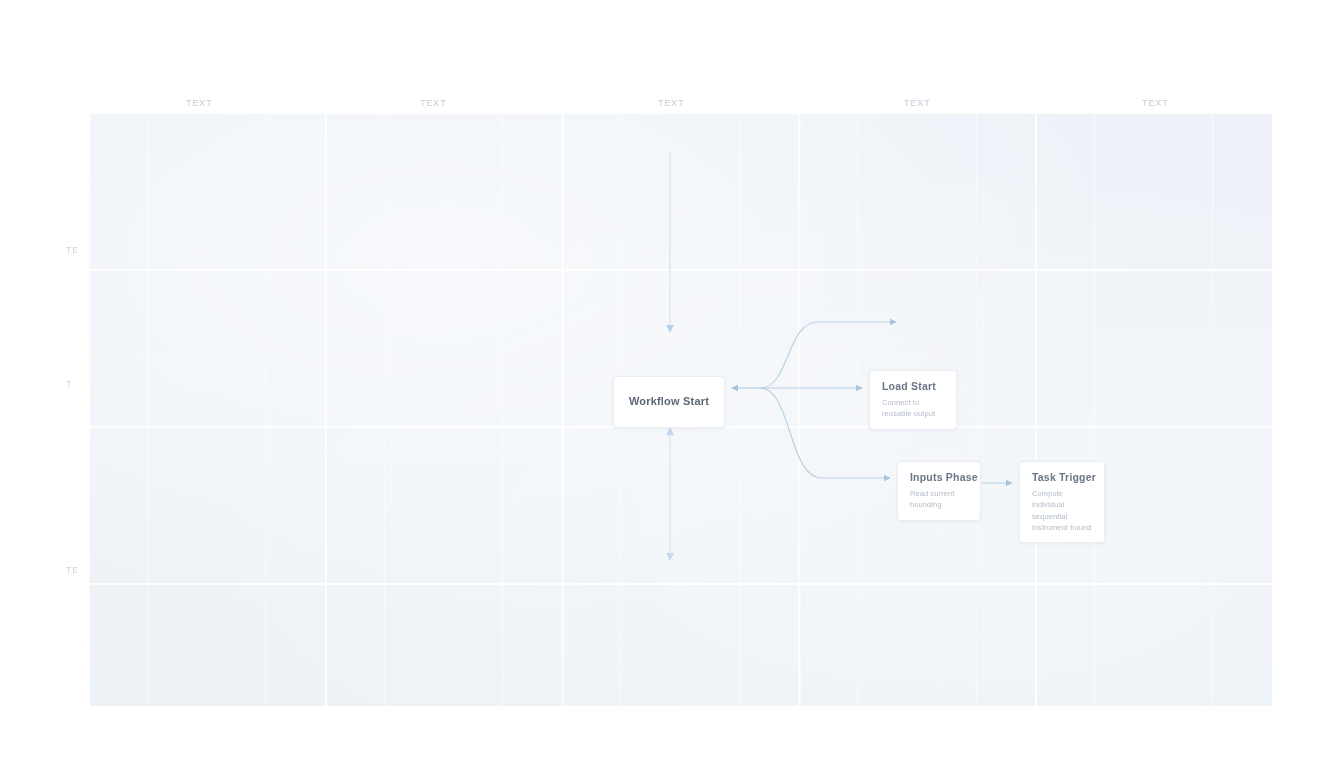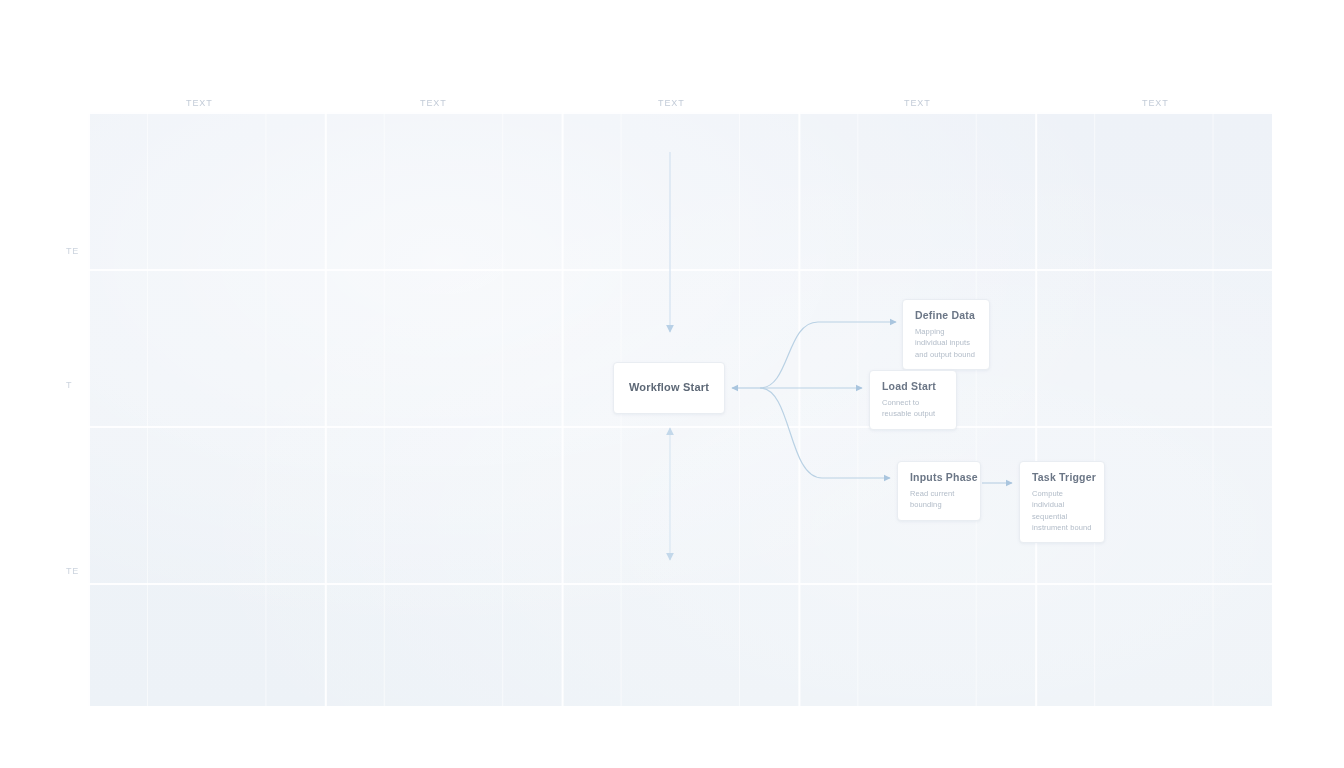--- a/index.html
+++ b/index.html
@@ -68,20 +68,21 @@
 
   .row-header {
     position: absolute;
     left: 66px;
     font-size: 9px;
     letter-spacing: 0.8px;
     color: #ccd4de;
     text-transform: uppercase;
     user-select: none;
     white-space: nowrap;
+    font-family: Liberation Mono, monospace;
   }
 
   
   #connectors {
     position: absolute;
     left: 0;
     top: 0;
     width: 1344px;
     height: 768px;
     pointer-events: none;
@@ -122,21 +123,21 @@
 
   .node-desc {
     margin-top: 4px;
     font-size: 7.5px;
     line-height: 1.5;
     color: #b2bcc8;
     letter-spacing: 0.1px;
   }
 
   
-  #node-root      { left: 613px; top: 362px; }
+  #node-root      { left: 613px; top: 376px; }
   #node-branch-1  { left: 902px; top: 299px; width: 88px; }
   #node-branch-2  { left: 869px; top: 370px; width: 88px; }
   #node-branch-3  { left: 897px; top: 461px; width: 84px; }
   #node-branch-4  { left: 1019px; top: 461px; width: 86px; }
 </style>
 </head>
 <body>
 
 <div id="app">
 
@@ -183,25 +184,20 @@
 
     <path d="M 760 388 C 792 388, 788 478, 822 478 L 890 478" stroke="#b9d1e4" stroke-width="1.2" fill="none" marker-end="url(#arrow-r)"></path>
 
     <path d="M 982 483 L 1012 483" stroke="#bcd3e5" stroke-width="1.2" fill="none" marker-end="url(#arrow-r)"></path>
   </svg>
 
   <div class="node node-root" id="node-root">
     <div class="node-title">Workflow Start</div>
   </div>
 
-  <div class="node" id="node-branch-1">
-    <div class="node-title">Define Data</div>
-    <div class="node-desc">Mapping individual inputs
-and output bound</div>
-  </div>
 
   <div class="node" id="node-branch-2">
     <div class="node-title">Load Start</div>
     <div class="node-desc">Connect to reusable output</div>
   </div>
 
   <div class="node" id="node-branch-4">
     <div class="node-title">Task Trigger</div>
     <div class="node-desc">Compute individual sequential
 instrument bound</div>

